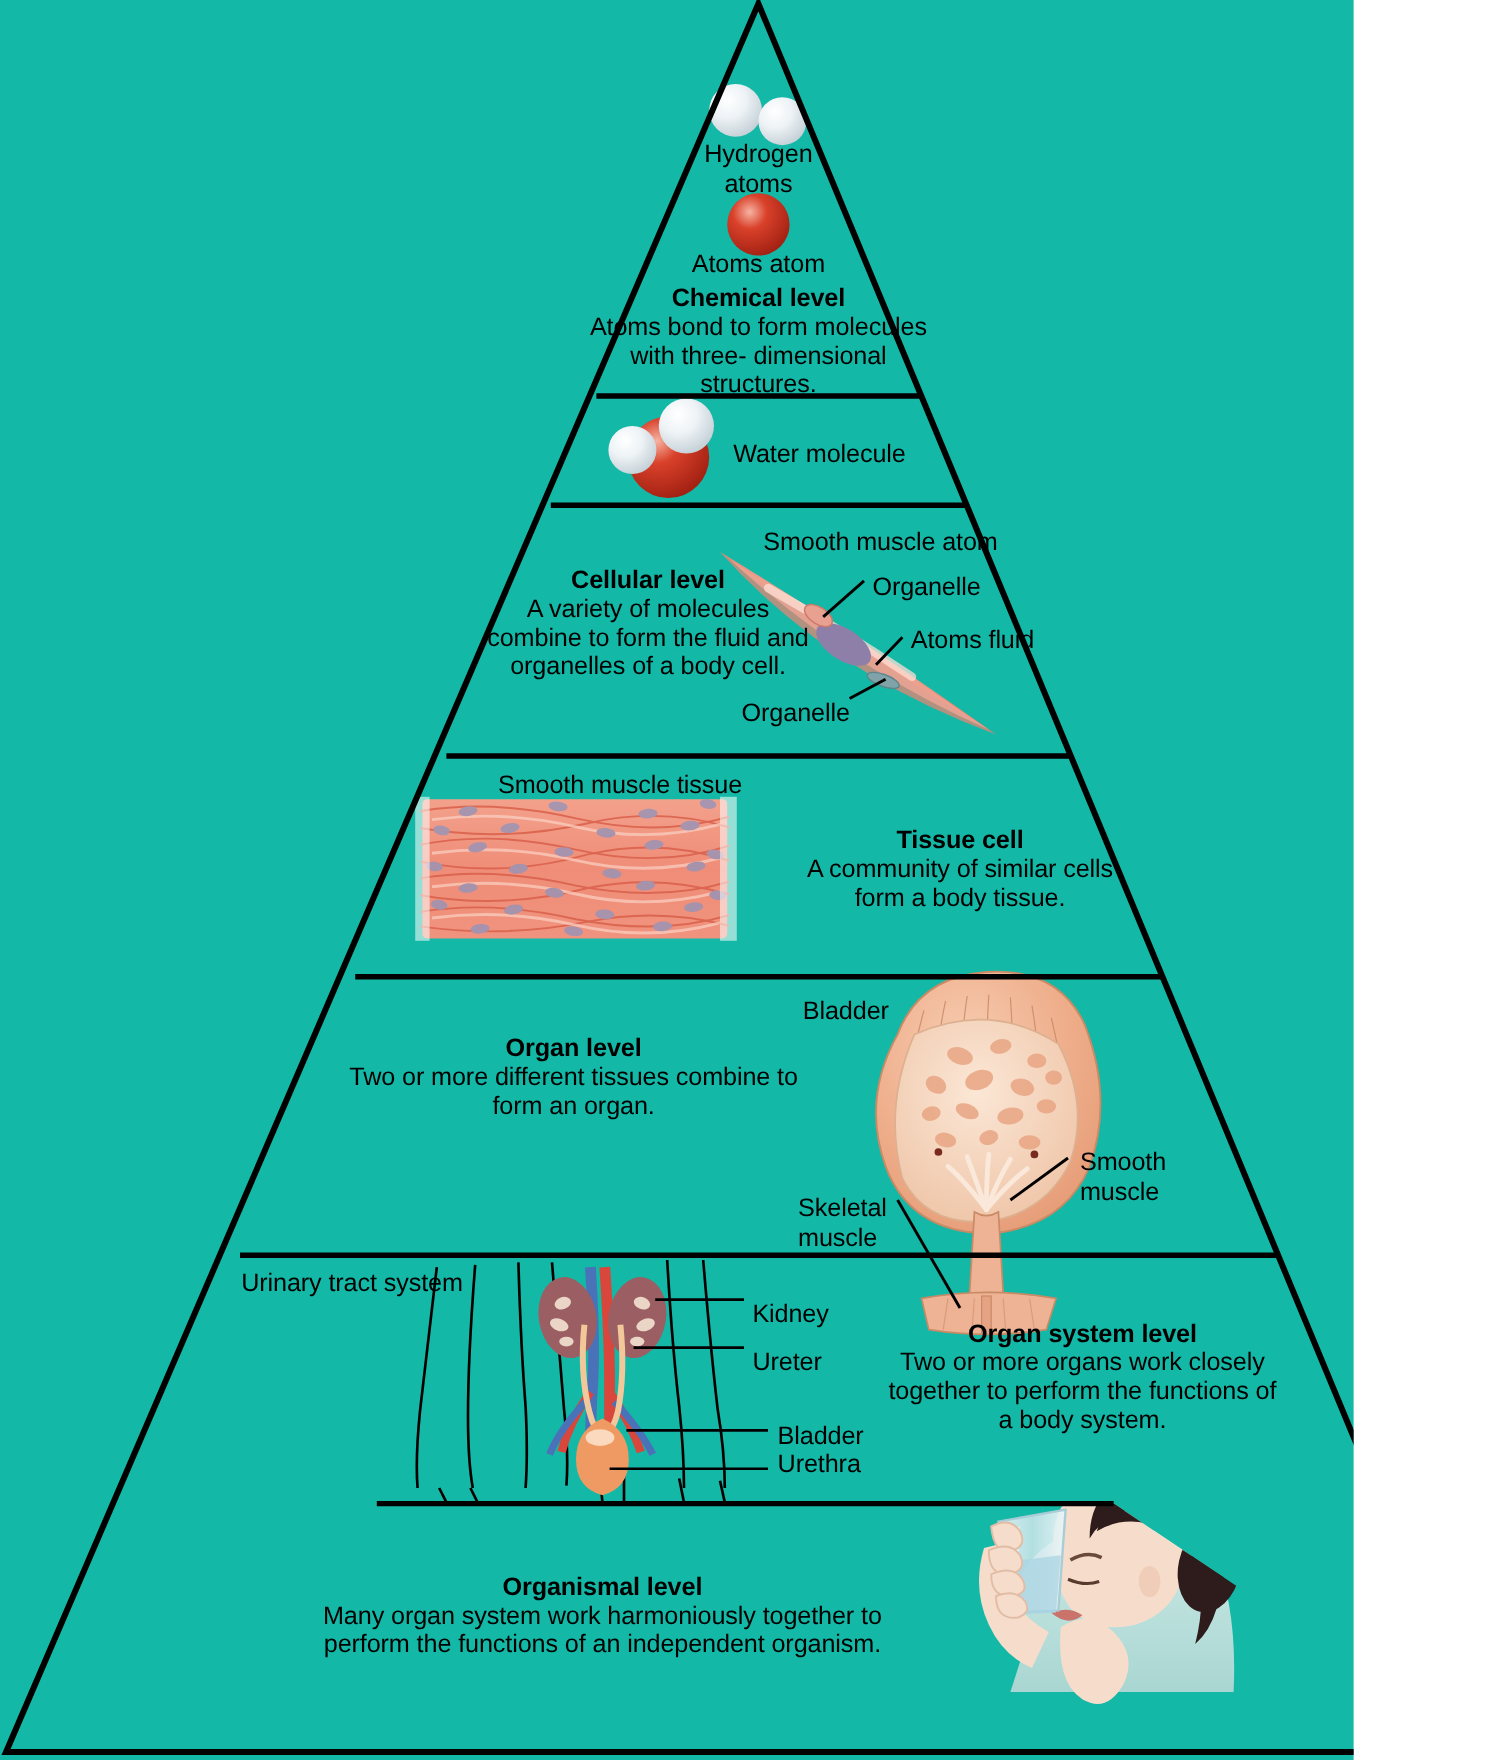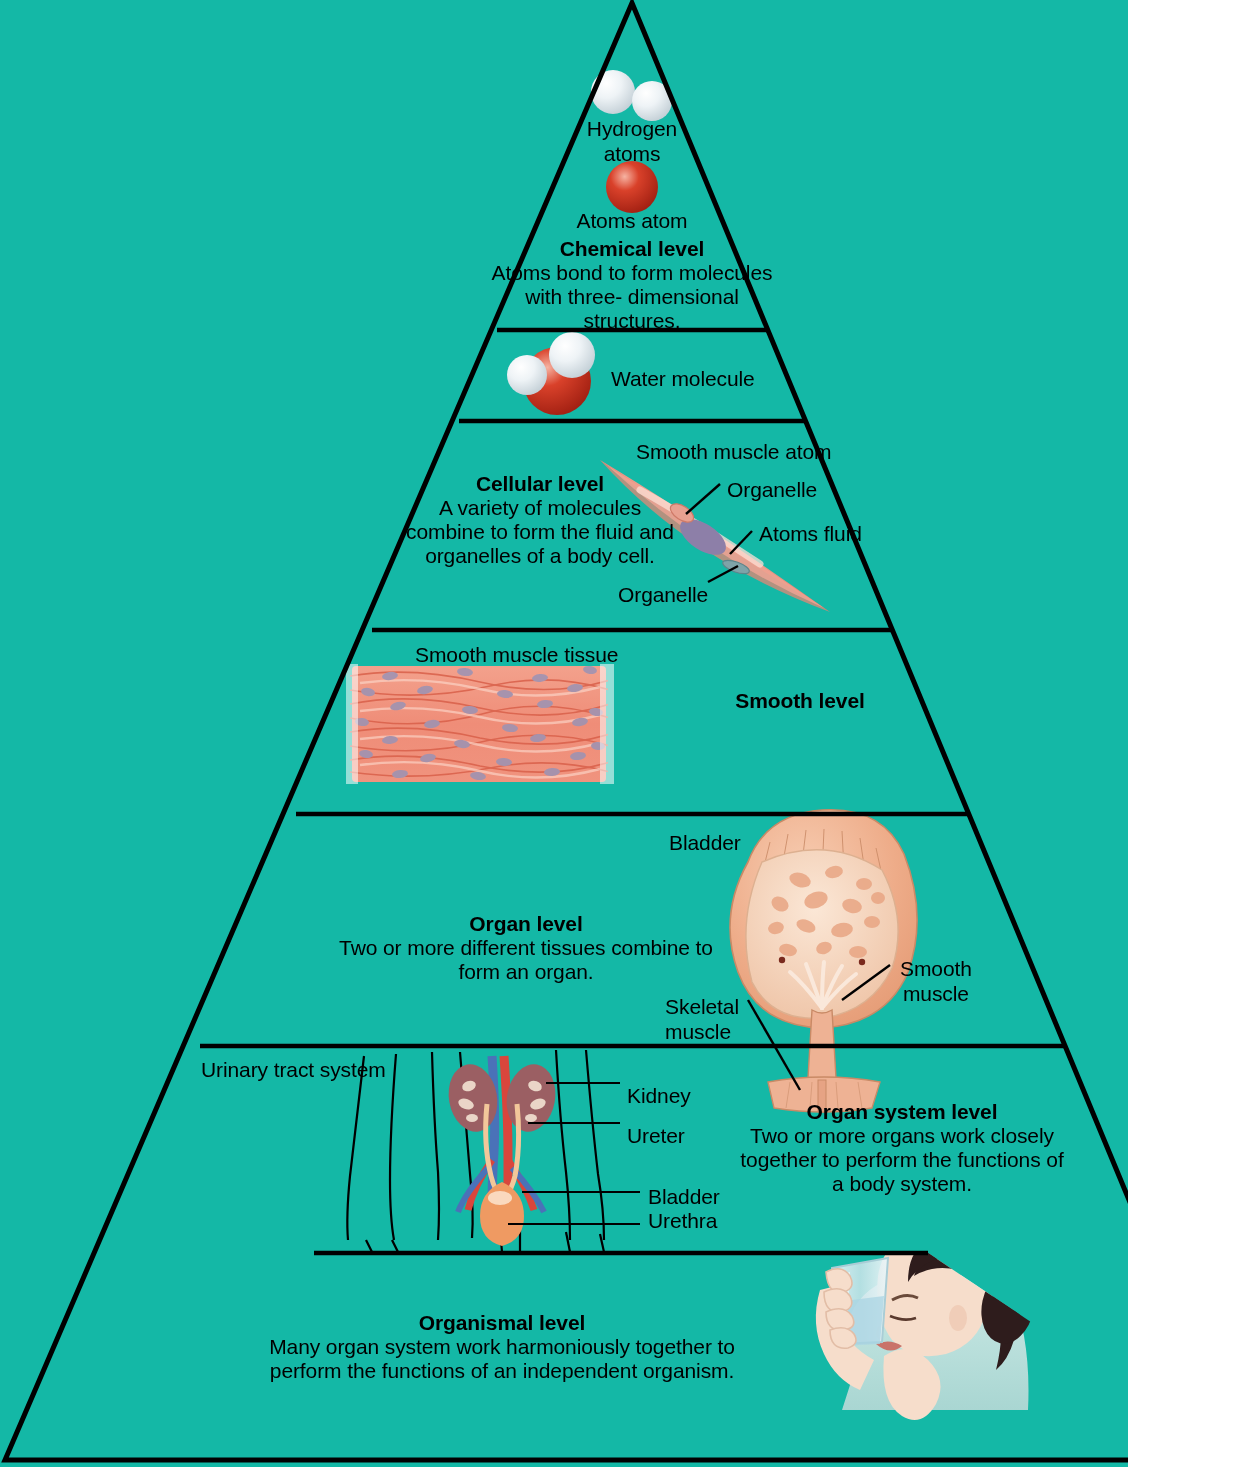--- a/index.html
+++ b/index.html
@@ -341,29 +341,31 @@
     <div class="block" style="left:540px; top:472px; width:280px;">
       <span class="lvl-title">Cellular level</span>
       <span class="lvl-body">A variety of molecules
 combine to form the
 fluid and organelles
 of a body cell.</span>
     </div>
 
     <div class="txt left callout" style="left:415px; top:643px;">Smooth muscle tissue</div>
     <div class="block" style="left:800px; top:689px; width:300px;">
-      <span class="lvl-title">Smooth level</span>
+      <span class="lvl-title">Tissue cell</span>
+      <span class="lvl-body">A community of similar
+cells form a body tissue.</span>
     </div>
 
     <div class="txt left callout" style="left:669px; top:831px;">Bladder</div>
-    <div class="txt left callout" style="left:900px; top:957px; text-align:center;">Smooth
+    <div class="txt left callout" style="left:900px; top:957px; text-align:left;">Smooth
 muscle</div>
     <div class="txt right callout" style="left:739px; top:995px; text-align:left;">Skeletal
 muscle</div>
-    <div class="block" style="left:478px; top:912px; width:380px;margin-left:48px;">
+    <div class="block" style="left:478px; top:862px; width:380px;">
       <span class="lvl-title">Organ level</span>
       <span class="lvl-body">Two or more different tissues
 combine to form an organ.</span>
     </div>
 
     <div class="txt left callout" style="left:201px; top:1058px;">Urinary tract system</div>
     <div class="txt left callout" style="left:627px; top:1084px;">Kidney</div>
     <div class="txt left callout" style="left:627px; top:1124px;">Ureter</div>
     <div class="txt left callout" style="left:648px; top:1185px;">Bladder</div>
     <div class="txt left callout" style="left:648px; top:1209px;">Urethra</div>

